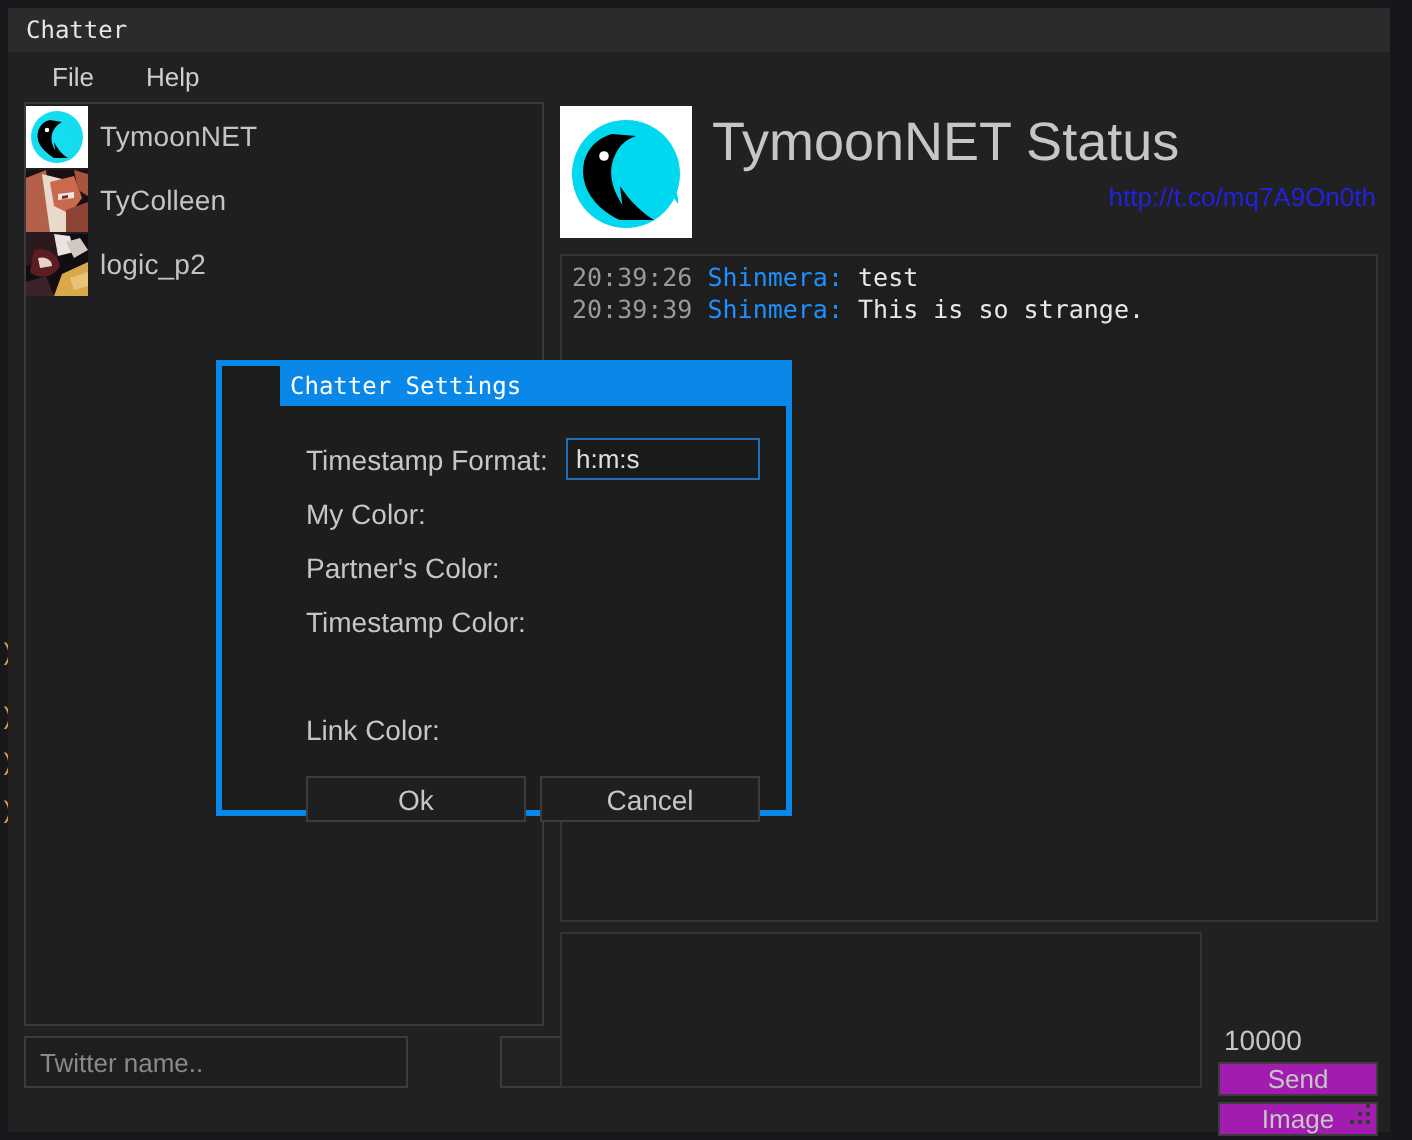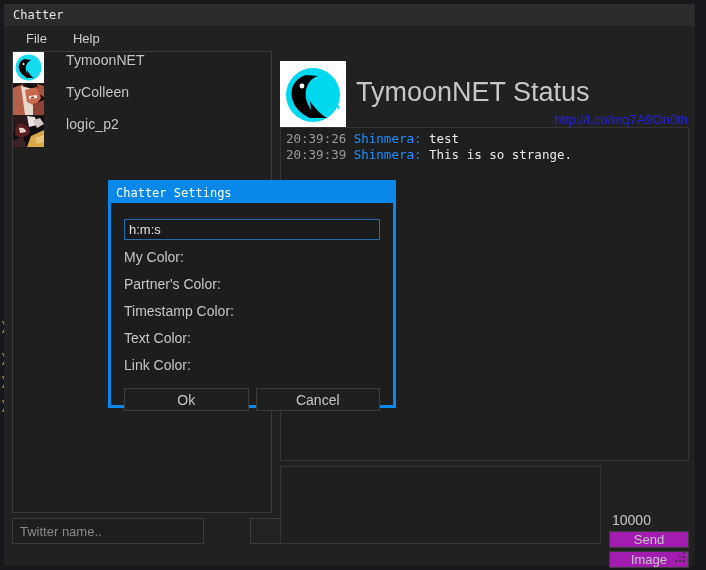--- a/index.html
+++ b/index.html
@@ -102,22 +102,23 @@
   }
   #contact-list {
     flex: 1 1 auto;
     border: 1px solid #3a3a3a;
     background: #1f1f1f;
     overflow: hidden;
     box-sizing: border-box;
   }
   .contact-row {
     display: flex;
+    align-items: center;
     height: 32px;
-    gap: 22px;
+    gap: 6px;
     cursor: default;
   }
   .avatar {
     width: 31px;
     height: 31px;
     flex: 0 0 31px;
     overflow: hidden;
     background: #000;
   }
   .avatar svg { display: block; }
@@ -170,21 +171,21 @@
   #right-col {
     flex: 1 1 auto;
     display: flex;
     flex-direction: column;
     padding: 0 6px 0 8px;
     min-width: 0;
     box-sizing: border-box;
   }
   #chat-header {
     display: flex;
-    align-items: flex-end;
+    align-items: flex-start;
     height: 76px;
     flex: 0 0 76px;
     padding-top: 2px;
     box-sizing: border-box;
   }
   #header-logo {
     width: 66px;
     height: 66px;
     flex: 0 0 66px;
     background: #ffffff;
@@ -294,20 +295,21 @@
     left: 109px;
     top: 181px;
     width: 286px;
     height: 226px;
     background: #1d1d1d;
     border: 2px solid #0a88ea;
     box-sizing: border-box;
     display: flex;
     flex-direction: column;
     box-shadow: 0 0 0 1px #0a88ea;
+    padding-left: 29px;
   }
   #dialog-title-bar {
     height: 20px;
     flex: 0 0 20px;
     background: #0a88ea;
     color: #ffffff;
     font-family: "DejaVu Sans Mono", monospace;
     font-size: 12px;
     display: flex;
     align-items: center;
@@ -520,20 +522,21 @@
 
 <div id="right-strip"></div>
 
 <div id="settings-dialog">
   <div id="dialog-title-bar">
     <span>Chatter Settings</span>
   </div>
   <div id="dialog-body">
 
     <div class="field-row">
+      <span class="field-label">Timestamp Format:</span>
       <span class="field-control">
         <input id="timestamp-format-input" type="text" value="h:m:s" style="">
       </span>
     </div>
 
     <div class="field-row">
       <span class="field-label">My Color:</span>
       <span class="field-control">
         <span class="color-swatch" style="background: rgb(11, 139, 236);"></span>
       </span>
@@ -547,21 +550,20 @@
     </div>
 
     <div class="field-row">
       <span class="field-label">Timestamp Color:</span>
       <span class="field-control">
         <span class="color-swatch" style="background: rgb(85, 85, 85);"></span>
       </span>
     </div>
 
     <div class="field-row">
-      <span class="field-label">Text Color:</span>
       <span class="field-control">
         <span class="color-swatch" style="background: rgb(236, 236, 236);"></span>
       </span>
     </div>
 
     <div class="field-row">
       <span class="field-label">Link Color:</span>
       <span class="field-control">
         <span class="color-swatch" style="background: rgb(11, 139, 236);"></span>
       </span>

